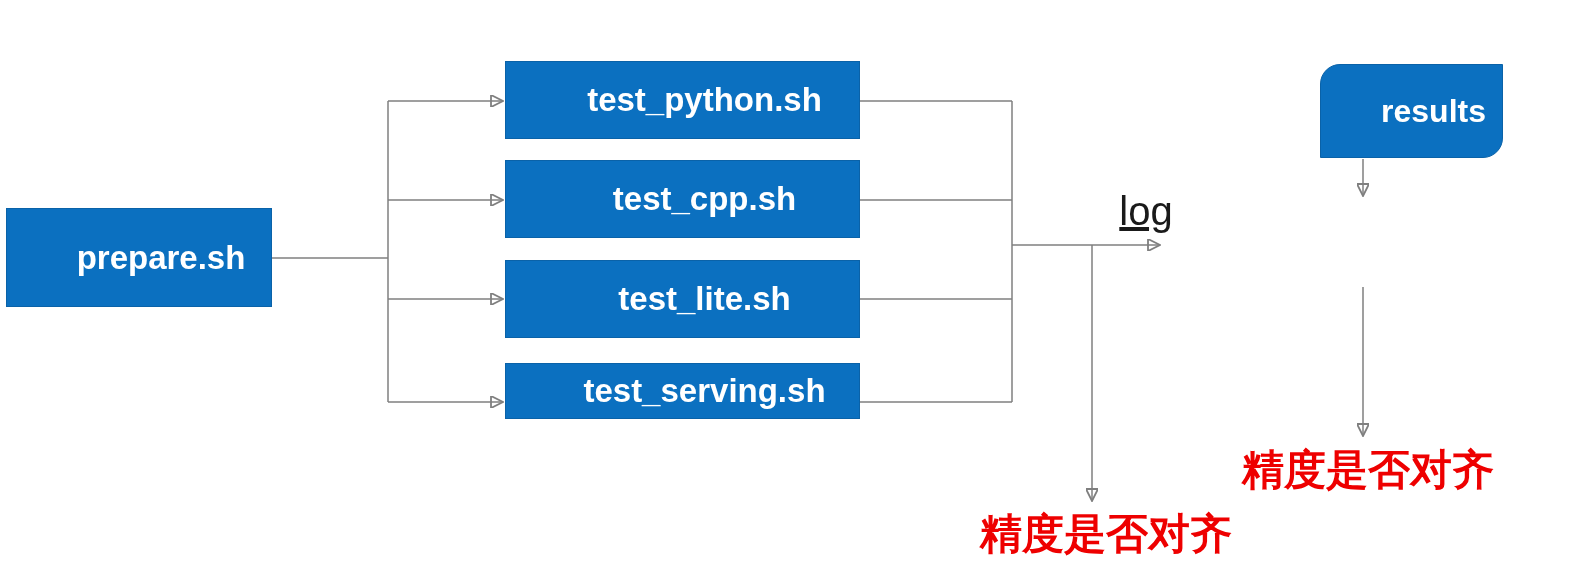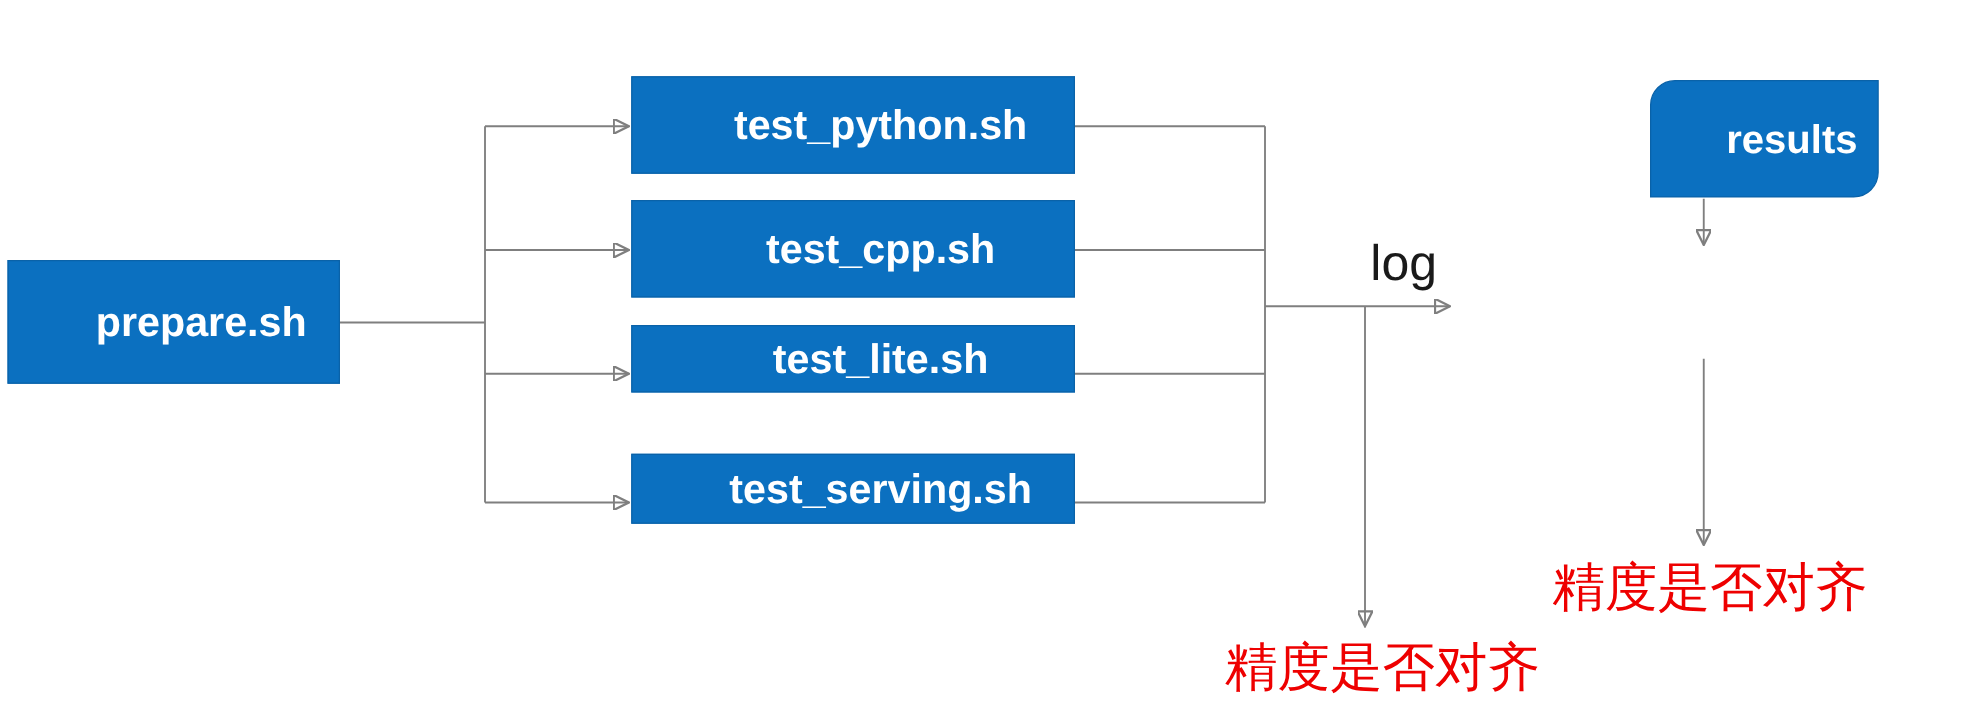--- a/index.html
+++ b/index.html
@@ -32,40 +32,41 @@
     justify-content: center;
     font-weight: bold;
     font-size: 33px;
     letter-spacing: 0px;
     white-space: nowrap;
     padding-left: 44px;
   }
   #node-prepare        { left: 6px;    top: 208px; width: 266px; height: 99px; }
   #node-test-python    { left: 505px;  top: 61px;  width: 355px; height: 78px; }
   #node-test-cpp       { left: 505px;  top: 160px; width: 355px; height: 78px; }
-  #node-test-lite      { left: 505px;  top: 260px; width: 355px; height: 54px; }
+  #node-test-lite      { left: 505px;  top: 260px; width: 355px; height: 78px; }
   #node-test-serving   { left: 505px;  top: 363px; width: 355px; height: 56px; }
   #node-compare        { left: 1162px; top: 198px; width: 401px; height: 88px; font-size: 34px; }
   #node-results        { left: 1272px; top: 64px;  width: 183px; height: 94px; font-size: 32px;
                          border-radius: 20px 0 20px 0; margin-left: 48px; }
   .flow-label {
     position: absolute;
     text-align: center;
     line-height: 1.05;
     white-space: nowrap;
   }
   #label-log {
-    left: 1068px; top: 190px; width: 110px;
+    left: 1091px; top: 190px; width: 110px;
     font-size: 40px;
     color: var(--log-text, #1a1a1a);
+    text-decoration: underline;
   }
   .warning-label {
     font-size: 42px;
     color: var(--warning-text, #ee0000);
-    font-weight: 400;
+    font-weight: 700;
   }
   #label-feature-support   { left: 956px;  top: 512px; width: 300px; }
   #label-precision-aligned { left: 1218px; top: 448px; width: 300px; }
 </style>
 </head>
 <body>
 
 <div class="diagram-canvas">
 
   <svg class="connector-layer" viewBox="0 0 1576 569" xmlns="http://www.w3.org/2000/svg">

